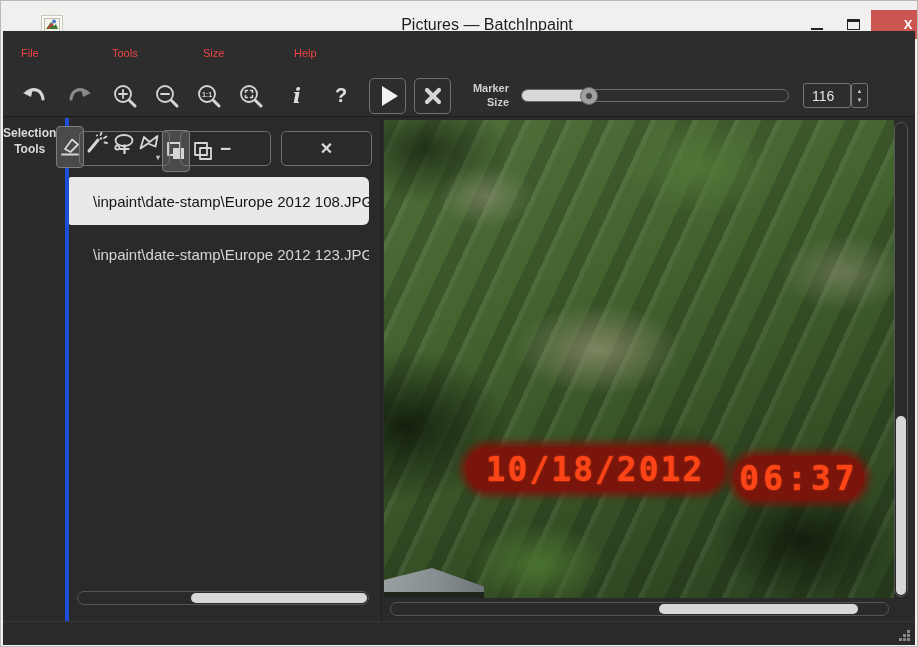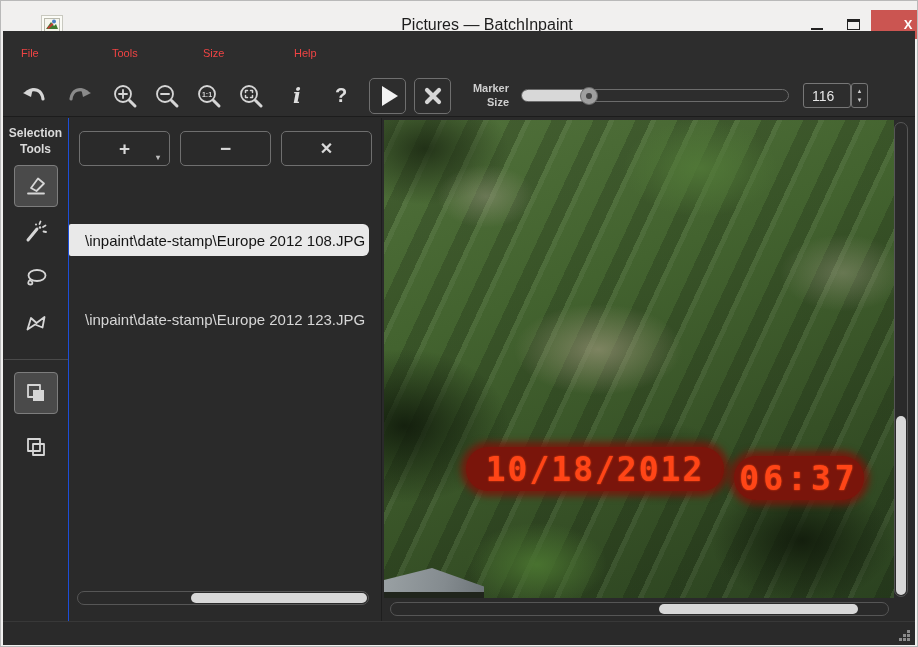--- a/index.html
+++ b/index.html
@@ -60,39 +60,39 @@
     border-radius:3px; color:#e6e6e6; font-size:14px;
     display:flex; align-items:center; padding-left:8px; }
   .spin-box { width:17px; height:25px; border:1px solid #777; border-radius:3px;
     display:flex; flex-direction:column; align-items:center; justify-content:center; }
   .spin-box span { font-size:6px; color:#cfcfcf; line-height:1.4; }
 
   
   .content { position:absolute; left:0; right:0; top:87px; bottom:24px; display:flex; }
 
   
-  .sidebar { width:66px; border-right:1px solid #1d4ed8; position:relative;
-    display:flex; flex-direction:column; align-items:center; }
+  .sidebar { width:66px; border-right:4px solid #1d4ed8; position:relative;
+    display:flex; flex-direction:row; align-items:flex-start; }
   .sidebar-title { margin-top:8px; font-size:12px; font-weight:bold; color:#dadada;
     text-align:center; line-height:1.3; }
   .tool-btn { width:44px; height:42px; margin-top:4px; border-radius:4px;
     display:flex; align-items:center; justify-content:center; }
   .tool-btn.selected { background:#4a4a4a; border:1px solid #7d7d7d; }
   .sidebar-divider { width:64px; height:1px; background:#4a4a4a; margin-top:14px; }
 
   
   .filelist { width:313px; border-right:1px solid #1e1e1e; position:relative; }
   .fl-buttons { display:flex; gap:10px; padding:13px 0 0 10px; }
   .fl-btn { position:relative; width:91px; height:35px; border:1px solid #6f6f6f;
     border-radius:5px; display:flex; align-items:center; justify-content:center;
     color:#d9d9d9; font-size:19px; font-weight:bold; }
   .fl-btn .drop { position:absolute; right:9px; bottom:3px; font-size:8px; color:#bdbdbd; }
   .fl-items { position:absolute; left:0; right:12px; top:59px; }
-  .fl-item { height:32px; margin-bottom:5px; display:flex; align-items:center;
-    padding-left:16px; font-size:15px; color:#d6d6d6; white-space:nowrap; overflow:hidden;margin-top:47px; }
+  .fl-item { height:48px; margin-bottom:5px; display:flex; align-items:center;
+    padding-left:24px; font-size:15px; color:#d6d6d6; white-space:nowrap; overflow:hidden; }
   .fl-item.selected { background:#e9e9e9; color:#141414; border-radius:2px 6px 6px 2px; }
   .fl-hscroll { position:absolute; left:8px; right:12px; bottom:16px; height:14px;
     border:1px solid #565656; border-radius:7px; }
   .fl-hscroll .thumb { position:absolute; left:39%; right:1px; top:1px; bottom:1px;
     background:#d8d8d8; border-radius:6px; }
 
   
   .imageview { flex:1; position:relative; background:#2a2a2a; }
   .photo { position:absolute; left:2px; top:2px; width:510px; height:478px; overflow:hidden;
     background-color:#3e5a2c;

